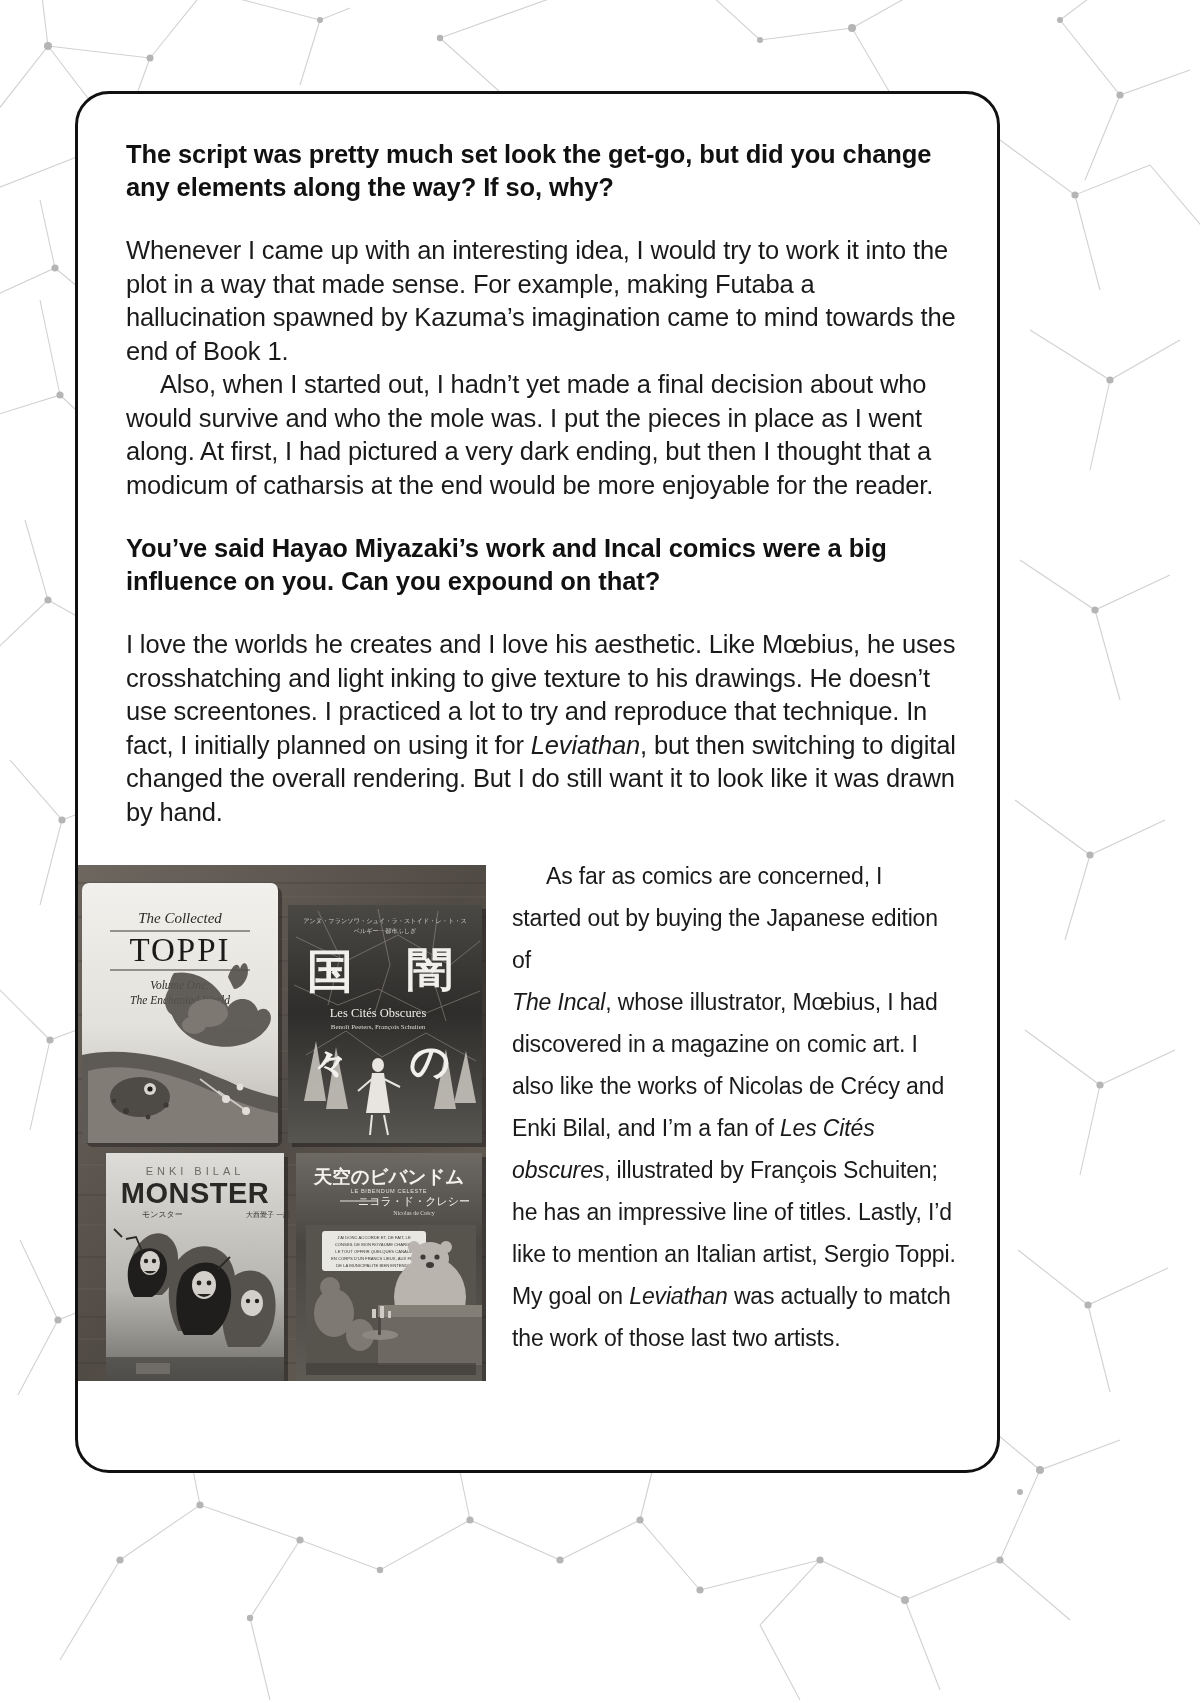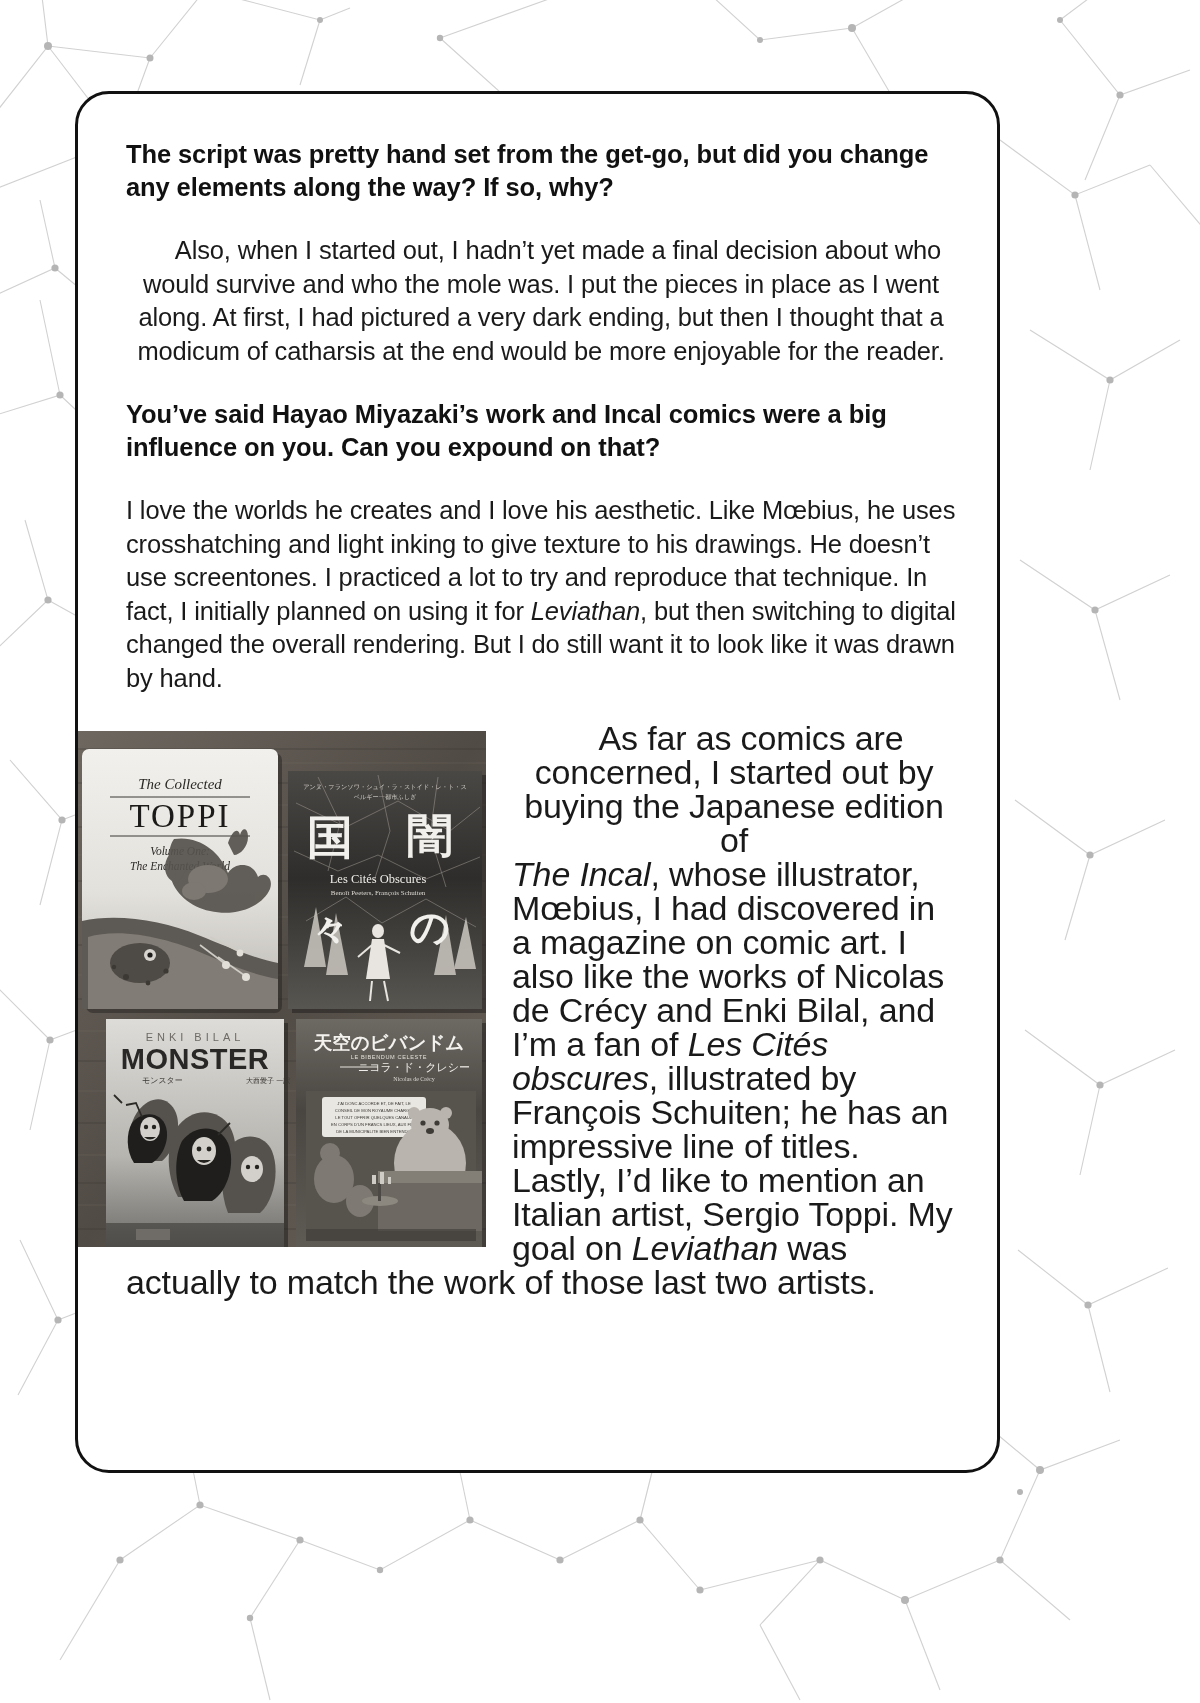--- a/index.html
+++ b/index.html
@@ -56,21 +56,21 @@
     margin: 0 0 30px 0;
   }
   .a {
     font-size: 25.5px;
     line-height: 33.5px;
     letter-spacing: -0.15px;
     color: #1a1a1a;
     margin: 0 0 30px 0;
   }
   .a.tight { margin-bottom: 26px; }
-  .indent { text-indent: 34px; display: block; text-align: center; }
+  .indent { text-indent: 34px; display: block; }
   em { }
 
   
   #flow-block {
     position: relative;
     margin-top: 0;
   }
   #book-photo {
     float: left;
     width: 408px;
@@ -78,22 +78,22 @@
     margin: 10px 26px 0 -48px;
     position: relative;
     overflow: hidden;
     background: #585450;
     shape-outside: inset(0);
     text-decoration: underline;
   }
   #book-photo svg { display:block; width:100%; height:100%; }
 
   .wrapcol {
-    font-size: 34px;
-    line-height: 34px;
+    font-size: 23px;
+    line-height: 42px;
     letter-spacing: -0.15px;
     color: #1a1a1a;
     margin: 0;
   }
   .clearer { clear: both; height: 0; }
 </style>
 </head>
 <body>
 
 <svg id="bg-network" viewBox="0 0 1200 1703" xmlns="http://www.w3.org/2000/svg" aria-hidden="true">
@@ -191,23 +191,24 @@
     <circle cx="120" cy="1560" r="3.6"></circle>
     <circle cx="250" cy="1618" r="3.2"></circle>
     <circle cx="1020" cy="1492" r="3"></circle>
   </g>
 </svg>
 
 <div id="page-card">
 
   <div id="article">
 
-    <p class="q">The script was pretty hand set from the get-go, but did you change any elements along the way? If so, why?</p>
+    <p class="q">The script was pretty much set look the get-go, but did you change any elements along the way? If so, why?</p>
 
     <p class="a">
+      <span>Whenever I came up with an interesting idea, I would try to work it into the plot in a way that made sense. For example, making Futaba a hallucination spawned by Kazuma’s imagination came to mind towards the end of Book 1.</span>
       <span class="indent">Also, when I started out, I hadn’t yet made a final decision about who would survive and who the mole was. I put the pieces in place as I went along. At first, I had pictured a very dark ending, but then I thought that a modicum of catharsis at the end would be more enjoyable for the reader.</span>
     </p>
 
     <p class="q">You’ve said Hayao Miyazaki’s work and Incal comics were a big influence on you. Can you expound on that?</p>
 
     <p class="a tight">
       <span>I love the worlds he creates and I love his aesthetic. Like Mœbius, he uses crosshatching and light inking to give texture to his drawings. He doesn’t use screentones. I practiced a lot to try and reproduce that technique. In fact, I initially planned on using it for </span><em>Leviathan</em><span>, but then switching to digital changed the overall rendering. But I do still want it to look like it was drawn by hand.</span>
     </p>
 
     <div id="flow-block">

